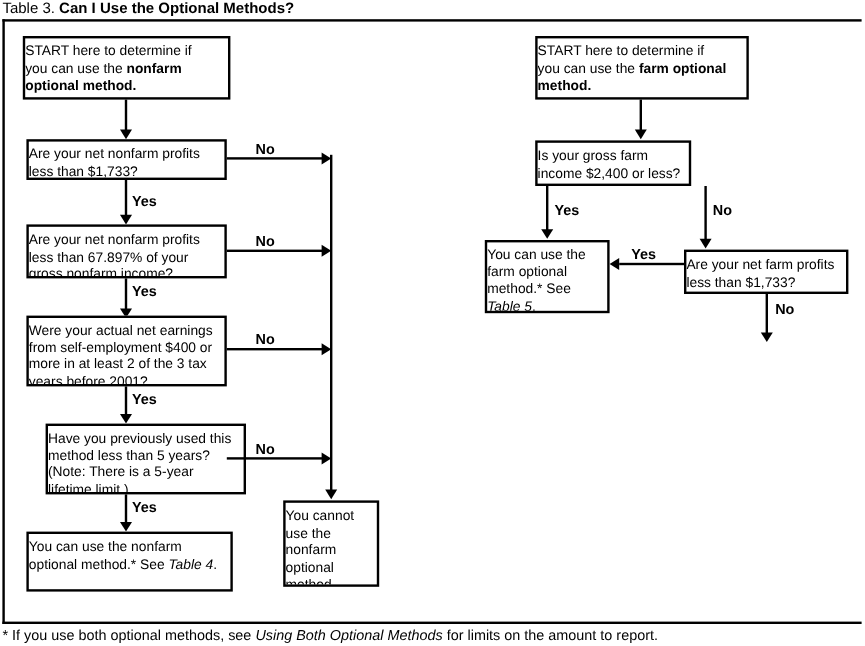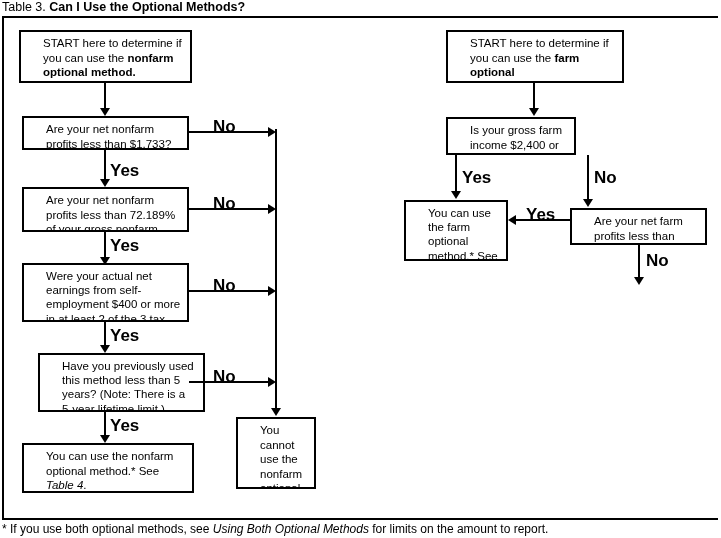--- a/index.html
+++ b/index.html
@@ -41,21 +41,21 @@
     background: #000;
   }
 
   .box {
     position: absolute;
     box-sizing: border-box;
     border: 2px solid #000;
     background: #fff;
     font-size: 11.5px;
     line-height: 14.6px;
-    padding: 4px 5px 3px 22px;
+    padding: 4px 5px 3px 0;
     overflow: hidden;
   }
   .box.tight { line-height: 14.2px; }
   .b { font-weight: bold; }
   .i { font-style: italic; margin-top: 16px; }
 
   
   .vline, .hline {
     position: absolute;
     background: #000;
@@ -80,21 +80,21 @@
   .arrow-left {
     position: absolute;
     width: 0; height: 0;
     border-top: 5px solid transparent;
     border-bottom: 5px solid transparent;
     border-right: 8px solid #000;
   }
 
   .edge-label {
     position: absolute;
-    font-size: 17px;
+    font-size: 12px;
     font-weight: bold;
     white-space: nowrap;
   }
 
   .footnote {
     position: absolute;
     left: 2px; top: 523px;
     font-size: 12px;
     line-height: 12px;
     white-space: nowrap;
@@ -128,21 +128,21 @@
 
   <div class="hline" style="left:189px; top:131px; width:85px;"></div>
   <div class="arrow-right" style="left:268px; top:127px;"></div>
   <div class="edge-label" style="left:213px; top:117px;">No</div>
 
   <div class="vline" style="left:104px; top:150px; height:32px;"></div>
   <div class="arrow-down" style="left:100px; top:179px;"></div>
   <div class="edge-label" style="left:110px; top:161px;">Yes</div>
 
   <div class="box" style="left:22px; top:187px; width:167px; height:45px;">
-    <span>Are your net nonfarm profits less than 72.189% of your gross nonfarm income?</span>
+    <span>Are your net nonfarm profits less than 67.897% of your gross nonfarm income?</span>
   </div>
   <div class="hline" style="left:189px; top:208px; width:85px;"></div>
   <div class="arrow-right" style="left:268px; top:204px;"></div>
   <div class="edge-label" style="left:213px; top:194px;">No</div>
   <div class="vline" style="left:104px; top:232px; height:28px;"></div>
   <div class="arrow-down" style="left:100px; top:257px;"></div>
   <div class="edge-label" style="left:110px; top:236px;">Yes</div>
 
   <div class="box tight" style="left:22px; top:263px; width:167px; height:59px;">
     <span>Were your actual net earnings from self-employment $400 or more in at least 2 of the 3 tax years before 2001?</span>

